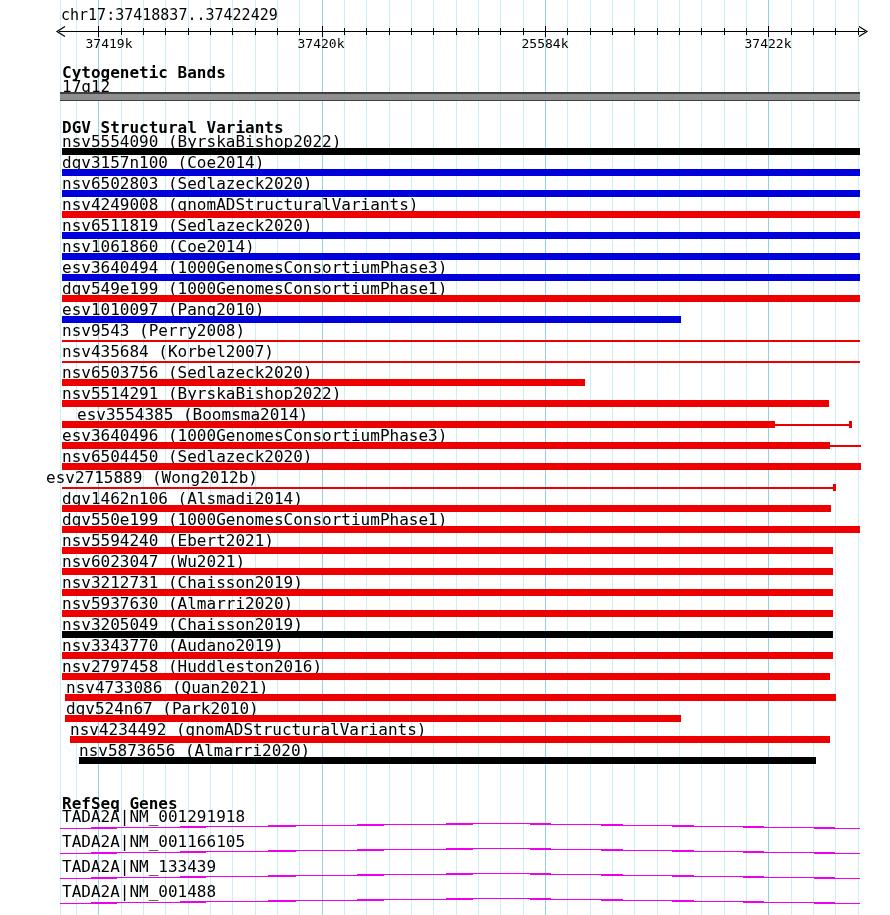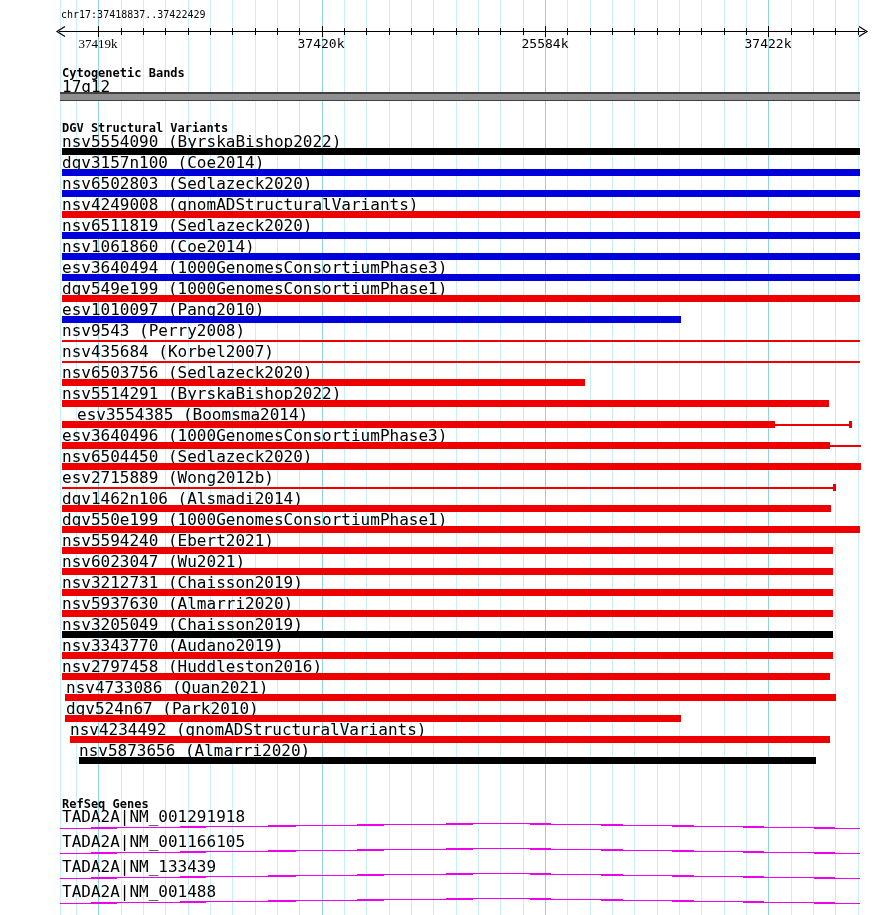--- a/index.html
+++ b/index.html
@@ -4,25 +4,25 @@
 <style>
   html,body{margin:0;padding:0;background:#fff;}
   #canvas{
     position:relative;width:890px;height:915px;overflow:hidden;
     background:#fff;
     font-family:"DejaVu Sans Mono","Liberation Mono",monospace;
     color:#000;
   }
   .abs{position:absolute;}
   .gridline{position:absolute;top:0;bottom:0;width:1px;}
-  .pos-label{font-size:10px;line-height:12px;white-space:nowrap;}
+  .pos-label{font-size:15px;line-height:12px;white-space:nowrap;}
   .ruler-line{position:absolute;height:1px;background:#000;}
   .tick{position:absolute;width:1px;background:#000;}
   .tick-label{position:absolute;font-size:13px;line-height:13px;text-align:center;white-space:nowrap;}
-  .section-title{position:absolute;font-weight:bold;font-size:12px;line-height:12px;white-space:nowrap;}
+  .section-title{position:absolute;font-weight:bold;font-size:16px;line-height:12px;white-space:nowrap;}
   .small-label{position:absolute;font-size:16px;line-height:11px;white-space:nowrap;}
   .band-bar{position:absolute;background:#8f8f8f;border-top:2px solid #3f3f3f;border-bottom:1px solid #3f3f3f;box-sizing:border-box;}
   .vbar{position:absolute;}
   .gene-svg{position:absolute;overflow:visible;}
 </style>
 </head>
 <body>
 
 <div id="canvas">
 
@@ -107,21 +107,21 @@
         <div class="tick" style="left: 701.3px; top: 28px; height: 7px;"></div>
         <div class="tick" style="left: 723.6px; top: 28px; height: 7px;"></div>
         <div class="tick" style="left: 746px; top: 28px; height: 7px;"></div>
         <div class="tick" style="left: 768.3px; top: 26px; height: 11px;"></div>
         <div class="tick" style="left: 790.6px; top: 28px; height: 7px;"></div>
         <div class="tick" style="left: 813px; top: 28px; height: 7px;"></div>
         <div class="tick" style="left: 835.3px; top: 28px; height: 7px;"></div>
         <div class="tick" style="left: 857.6px; top: 28px; height: 7px;"></div>
       </div>
     <div id="ruler-labels">
-        <div class="tick-label" style="left: 73px; width: 50px; top: 37px; font-family: Liberation Serif, serif;">37419k</div>
+        <div class="tick-label" style="left: 84px; width: 50px; top: 37px;">37419k</div>
         <div class="tick-label" style="left: 296px; width: 50px; top: 37px;">37420k</div>
         <div class="tick-label" style="left: 520px; width: 50px; top: 37px;">25584k</div>
         <div class="tick-label" style="left: 743px; width: 50px; top: 37px;">37422k</div>
       </div>
   </div>
 
   <div class="section-title" style="left:62px;top:67px;">Cytogenetic Bands</div>
   <div class="small-label" style="left:62px;top:81px;">17q12</div>
   <div class="band-bar" style="left:60px;top:92px;width:800px;height:9px;"></div>
 
@@ -188,21 +188,21 @@
       <div>
         <div class="small-label" style="left: 62px; top: 430px;">esv3640496 (1000GenomesConsortiumPhase3)</div>
         <div class="vbar" style="left: 62px; width: 768px; background: rgb(238, 0, 0); top: 442px; height: 7px;"></div>
         <div class="vbar" style="left: 830px; width: 31px; background: rgb(238, 0, 0); top: 445px; height: 2px;"></div>
       </div>
       <div>
         <div class="small-label" style="left: 62px; top: 451px;">nsv6504450 (Sedlazeck2020)</div>
         <div class="vbar" style="left: 62px; width: 799px; background: rgb(238, 0, 0); top: 463px; height: 7px;"></div>
       </div>
       <div>
-        <div class="small-label" style="left: 62px; top: 472px;">esv2715889 (Wong2012b)</div>
+        <div class="small-label" style="left: 46px; top: 472px;">esv2715889 (Wong2012b)</div>
         <div class="vbar" style="left: 62px; width: 771px; background: rgb(238, 0, 0); top: 487px; height: 2px;"></div>
         <div class="vbar" style="left: 833px; width: 3px; background: rgb(238, 0, 0); top: 484px; height: 7px;"></div>
       </div>
       <div>
         <div class="small-label" style="left: 62px; top: 493px;">dgv1462n106 (Alsmadi2014)</div>
         <div class="vbar" style="left: 62px; width: 769px; background: rgb(238, 0, 0); top: 505px; height: 7px;"></div>
       </div>
       <div>
         <div class="small-label" style="left: 62px; top: 514px;">dgv550e199 (1000GenomesConsortiumPhase1)</div>
         <div class="vbar" style="left: 62px; width: 798px; background: rgb(238, 0, 0); top: 526px; height: 7px;"></div>

